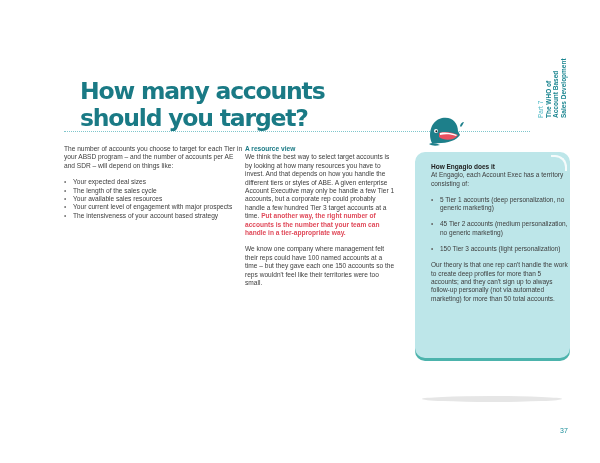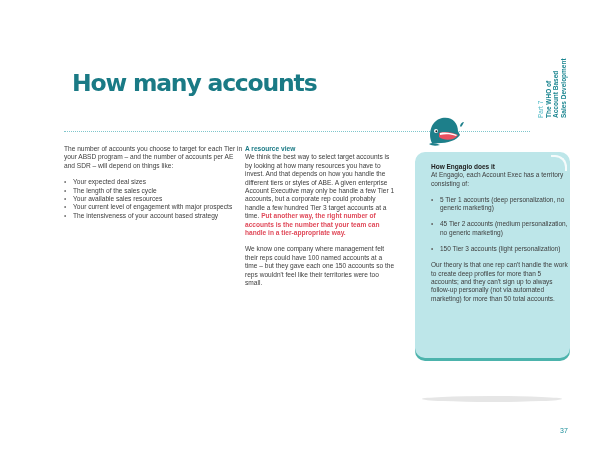--- a/index.html
+++ b/index.html
@@ -1,21 +1,21 @@
 <!DOCTYPE html>
 <html><head>
 <meta charset="utf-8">
 <style>
   html, body { margin: 0; padding: 0; }
   body {
     width: 600px; height: 463px; background: #ffffff; position: relative; overflow: hidden;
     font-family: "Liberation Sans", sans-serif; color: #3a3a3a;
   }
   .title {
-    position: absolute; left: 64px; top: 62px; margin: 8px;
+    position: absolute; left: 64px; top: 62px; margin: 16px;
     font-family: "DejaVu Sans", sans-serif; font-weight: bold;
     color: #1a7a85; font-size: 23.5px; line-height: 27px; letter-spacing: -1.2px;
   }
   .title span { display: block; }
   .part-label {
     position: absolute; left: 537px; top: 18px; width: 30px; height: 100px;
   }
   .part-label .rot {
     position: absolute; left: 0; top: 100px; transform-origin: 0 0; transform: rotate(-90deg);
     width: 100px; font-size: 6.5px; line-height: 7.6px; color: #1a8e9a; white-space: nowrap;
@@ -55,20 +55,21 @@
     position: absolute; left: 422px; top: 396px; width: 140px; height: 6px;
     background: #e6e6e6; border-radius: 50%;
   }
   .page-num { position: absolute; left: 560px; top: 427px; font-size: 7px; color: #1a8e9a; }
 </style>
 </head>
 <body>
 
 <h1 class="title">
   <span>How many accounts</span>
+  <span>should you target?</span>
 </h1>
 
 <div class="part-label">
   <div class="rot">
     <div class="part">Part 7</div>
     <div class="strong">The WHO of</div>
     <div class="strong">Account Based</div>
     <div class="strong">Sales Development</div>
   </div>
 </div>

